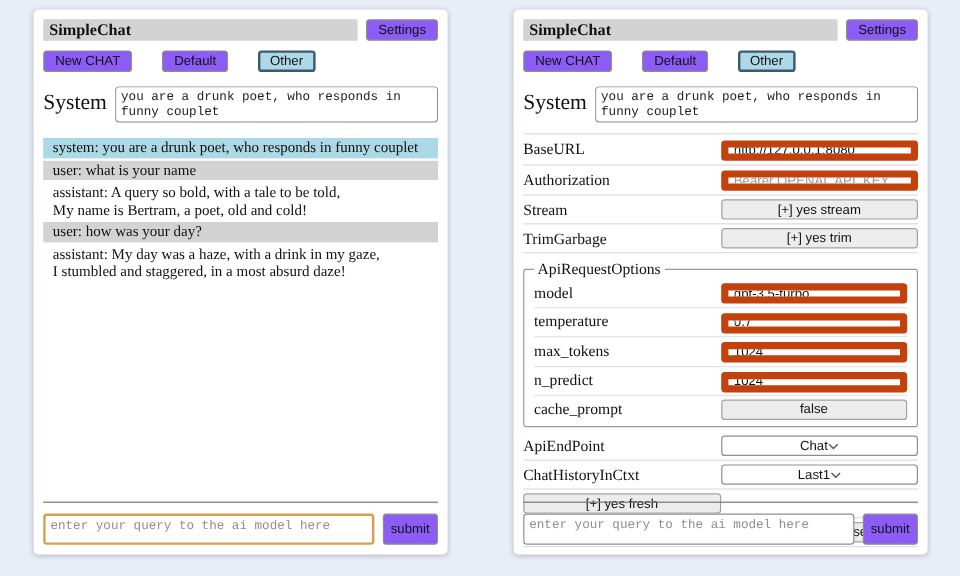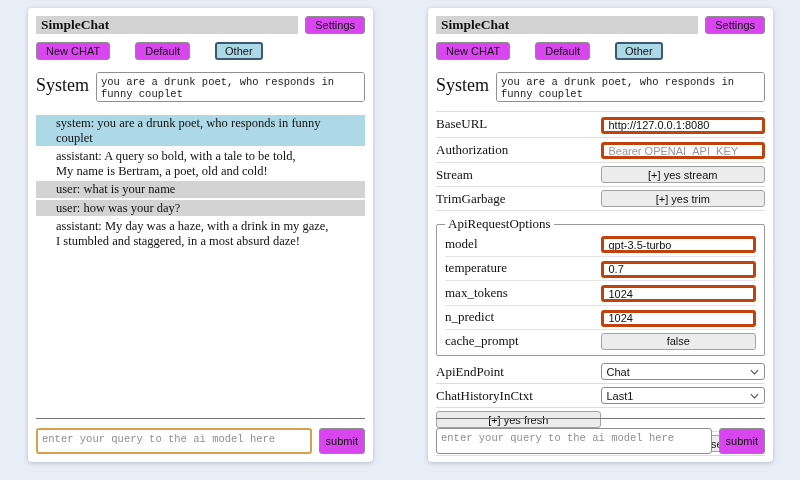--- a/index.html
+++ b/index.html
@@ -21,21 +21,21 @@
 
   
   .header-row{display:flex;gap:7px;align-items:stretch;justify-content:center;}
   .title-bar{
     flex:1;background:var(--titlebar-bg,#d3d3d3);
     font-weight:bold;font-size:13.5px;line-height:18px;height:18px;
     padding:0 5px;
   }
   button, .btnish{
     font-family:"Liberation Sans",sans-serif;font-size:11px;
-    background:#d946ef;border:1px solid #8d8d8d;border-radius:3px;
+    background:#8b5cf6;border:1px solid #8d8d8d;border-radius:3px;
     padding:2px 9px;color:#111;cursor:pointer;
   }
   .sessions-row{margin-top:8px;display:flex;gap:25px;}
   .session-selected{
     background:var(--selected-bg,#add8e6);
     border:2px solid #3c5a6e;padding:1px 8px;
   }
 
   
   .system-row{margin-top:12px;display:flex;gap:7px;}
@@ -46,48 +46,48 @@
     border:1px solid #909090;border-radius:3px;padding:3px 4px;
     box-sizing:border-box;outline:none;
   }
   textarea.system{flex:1;height:30px;}
   textarea::placeholder{color:#8f8f8f;}
 
   
   .chat-list{margin-top:13px;}
   .msg{
     font-size:12.5px;line-height:1.16;
-    padding:1px 20px;margin-bottom:2px;white-space:pre-line;
+    padding:1px 8px;margin-bottom:2px;white-space:pre-line;
   }
   .role-system{background:var(--system-row-bg,#add8e6);}
   .role-user{background:var(--user-row-bg,#d3d3d3);}
 
   
   .settings{margin-top:9px;border-top:1px solid #ddd;}
   .srow{
     display:grid;grid-template-columns:1fr 1fr;align-items:center;
     padding:3px 0;border-bottom:1px solid #ddd;
   }
   .srow>label{font-size:13px;}
   .ctrl input{
     width:100%;box-sizing:border-box;height:17px;
     font-family:"Liberation Sans",sans-serif;font-size:11px;
-    border:3px solid #c2410c;border-radius:3px;padding:1px 5px;color:#111;
+    border:6px solid #c2410c;border-radius:3px;padding:1px 5px;color:#111;
   }
   .ctrl input::placeholder{color:#979797;}
   .toggle-btn{
     width:100%;box-sizing:border-box;height:17px;
     background:#ececec;border:1px solid #a3a3a3;border-radius:3px;
     font-size:11px;padding:1px 4px;
   }
   .sel{
     width:100%;box-sizing:border-box;height:17px;
     background:#fff;border:1px solid #8d8d8d;border-radius:3px;
     font-family:"Liberation Sans",sans-serif;font-size:11px;
-    display:flex;align-items:center;justify-content:space-between;
+    display:flex;align-items:center;justify-content:center;
     padding:0 5px;cursor:pointer;
   }
   fieldset{
     border:1px solid #999;border-radius:2px;
     margin:5px 0 4px;padding:0 8px 3px;
   }
   legend{font-size:13px;padding:0 3px;}
   fieldset .srow{border-bottom:1px solid #e4e4e4;padding:2.5px 0;}
   fieldset .srow:last-child{border-bottom:none;}
 
@@ -114,23 +114,23 @@
     <button class="session-selected">Other</button>
   </div>
 
   <div class="system-row">
     <label>System</label>
     <textarea class="system" style="">you are a drunk poet, who responds in funny couplet</textarea>
   </div>
 
   <div class="chat-list">
     <div class="msg role-system">system: you are a drunk poet, who responds in funny couplet</div>
+    <div class="msg role-user">user: what is your name</div>
     <div class="msg role-assistant">assistant: A query so bold, with a tale to be told,
 My name is Bertram, a poet, old and cold!</div>
-    <div class="msg role-user">user: what is your name</div>
     <div class="msg role-user">user: how was your day?</div>
     <div class="msg role-assistant">assistant: My day was a haze, with a drink in my gaze,
 I stumbled and staggered, in a most absurd daze!</div>
   </div>
 
   <div class="footer">
     <hr>
     <div class="query-row">
       <textarea class="query focused" placeholder="enter your query to the ai model here" style=""></textarea>
       <button class="submit-btn">submit</button>

